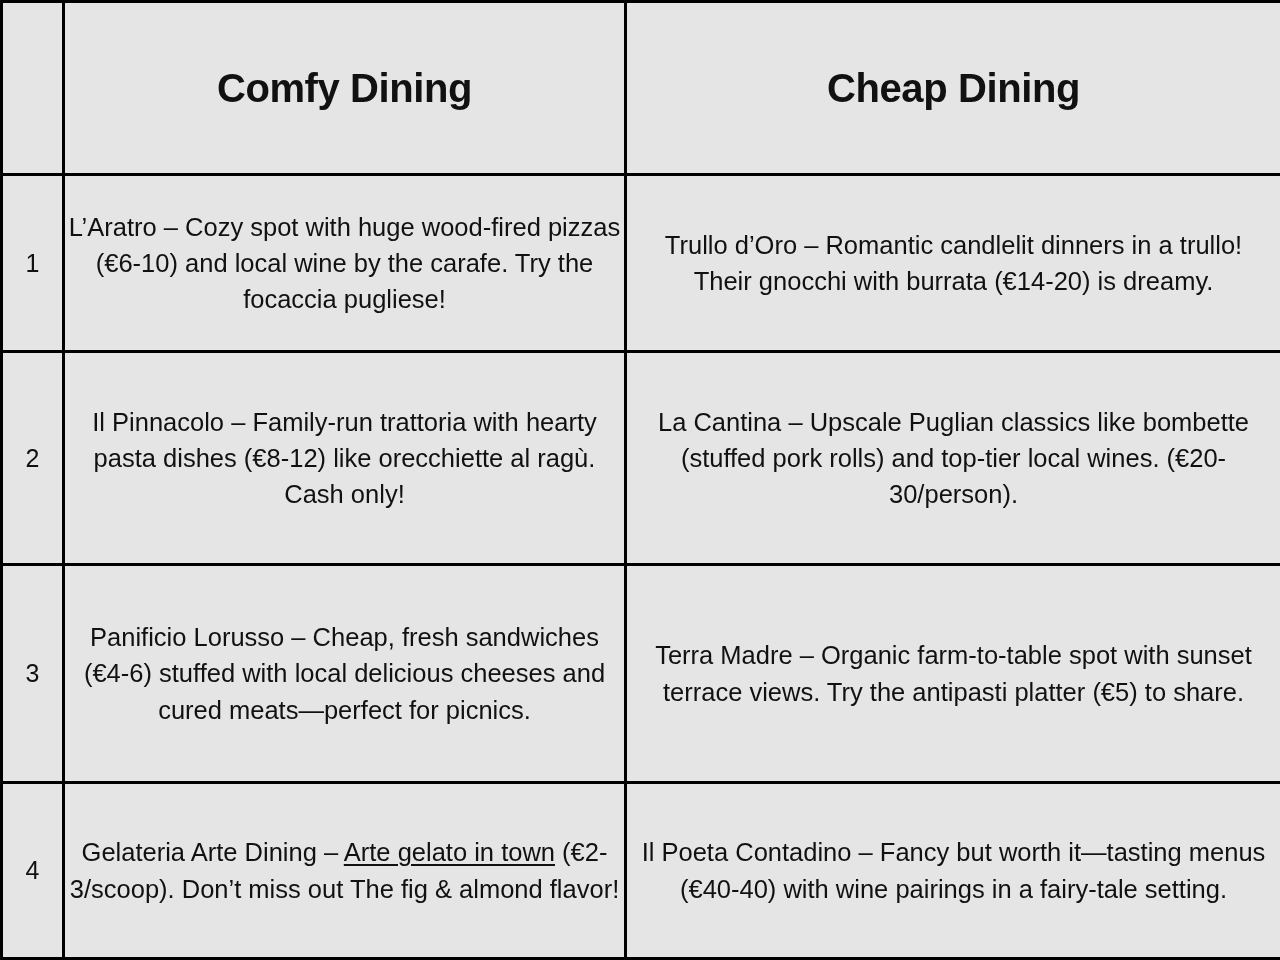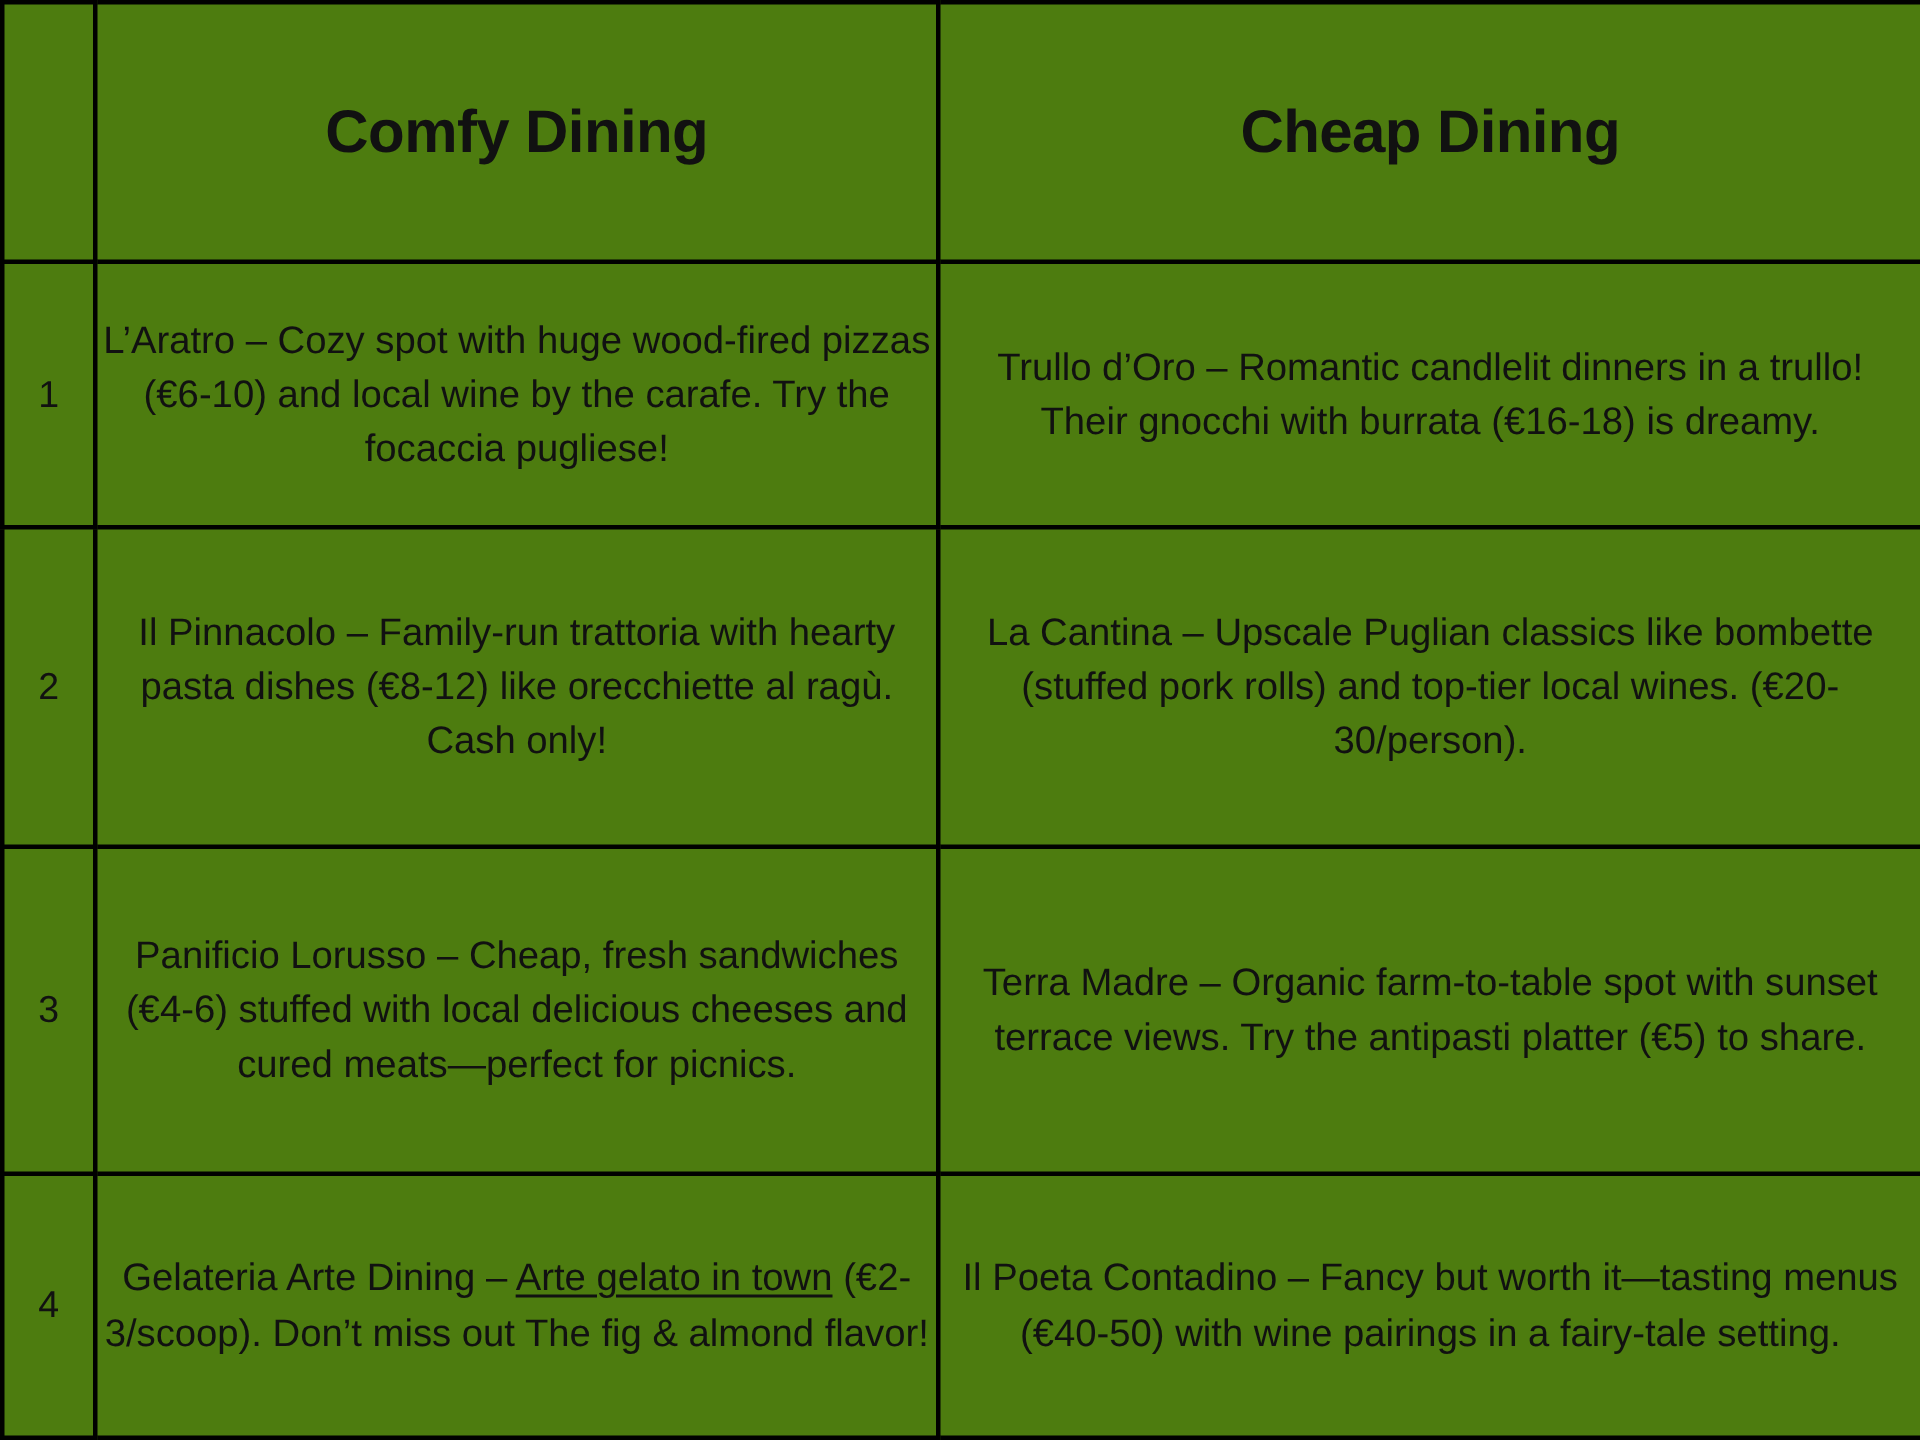--- a/index.html
+++ b/index.html
@@ -15,21 +15,21 @@
     font-family: "Liberation Sans", sans-serif;
     color: #111111;
     -webkit-font-smoothing: antialiased;
   }
 
   .sheet {
     position: relative;
     width: 1280px;
     height: 960px;
     box-sizing: border-box;
-    background: #4d7c0f;
+    background: #e5e5e5;
   }
 
   table.grid {
     width: 1280px;
     border-collapse: collapse;
     table-layout: fixed;
   }
 
   table.grid col.c-num   { width: 62px; }
   table.grid col.c-left  { width: 562px; }
@@ -107,21 +107,21 @@
       </tr>
     </thead>
     <tbody>
 
       <tr class="r1">
         <td class="numcell">1</td>
         <td class="body-cell align-left">
             <span class="txt"><span>L’Aratro – Cozy spot with huge wood-fired pizzas (€6-10) and local wine by the carafe. Try the focaccia pugliese!</span></span>
           </td>
         <td class="body-cell align-center">
-            <span class="txt"><span>Trullo d’Oro – Romantic candlelit dinners in a trullo! Their gnocchi with burrata (€16-18) is dreamy.</span></span>
+            <span class="txt"><span>Trullo d’Oro – Romantic candlelit dinners in a trullo! Their gnocchi with burrata (€14-20) is dreamy.</span></span>
           </td>
       </tr>
 
       <tr class="r2">
         <td class="numcell">2</td>
         <td class="body-cell align-center">
             <span class="txt"><span>Il Pinnacolo – Family-run trattoria with hearty pasta dishes (€8-12) like orecchiette al ragù. Cash only!</span></span>
           </td>
         <td class="body-cell align-left">
             <span class="txt"><span>La Cantina – Upscale Puglian classics like bombette (stuffed pork rolls) and top-tier local wines. (€20-30/person).</span></span>
@@ -137,19 +137,19 @@
             <span class="txt"><span>Terra Madre – Organic farm-to-table spot with sunset terrace views. Try the antipasti platter (€5) to share.</span></span>
           </td>
       </tr>
 
       <tr class="r4">
         <td class="numcell">4</td>
         <td class="body-cell align-left">
             <span class="txt"><span>Gelateria Arte Dining – </span><span class="u">Arte gelato in town</span><span> (€2-3/scoop). Don’t miss out The fig &amp; almond flavor!</span></span>
           </td>
         <td class="body-cell align-left">
-            <span class="txt"><span>Il Poeta Contadino – Fancy but worth it—tasting menus (€40-50) with wine pairings in a fairy-tale setting.</span></span>
+            <span class="txt"><span>Il Poeta Contadino – Fancy but worth it—tasting menus (€40-40) with wine pairings in a fairy-tale setting.</span></span>
           </td>
       </tr>
 
     </tbody>
   </table>
 </div>
 
 </body></html>

